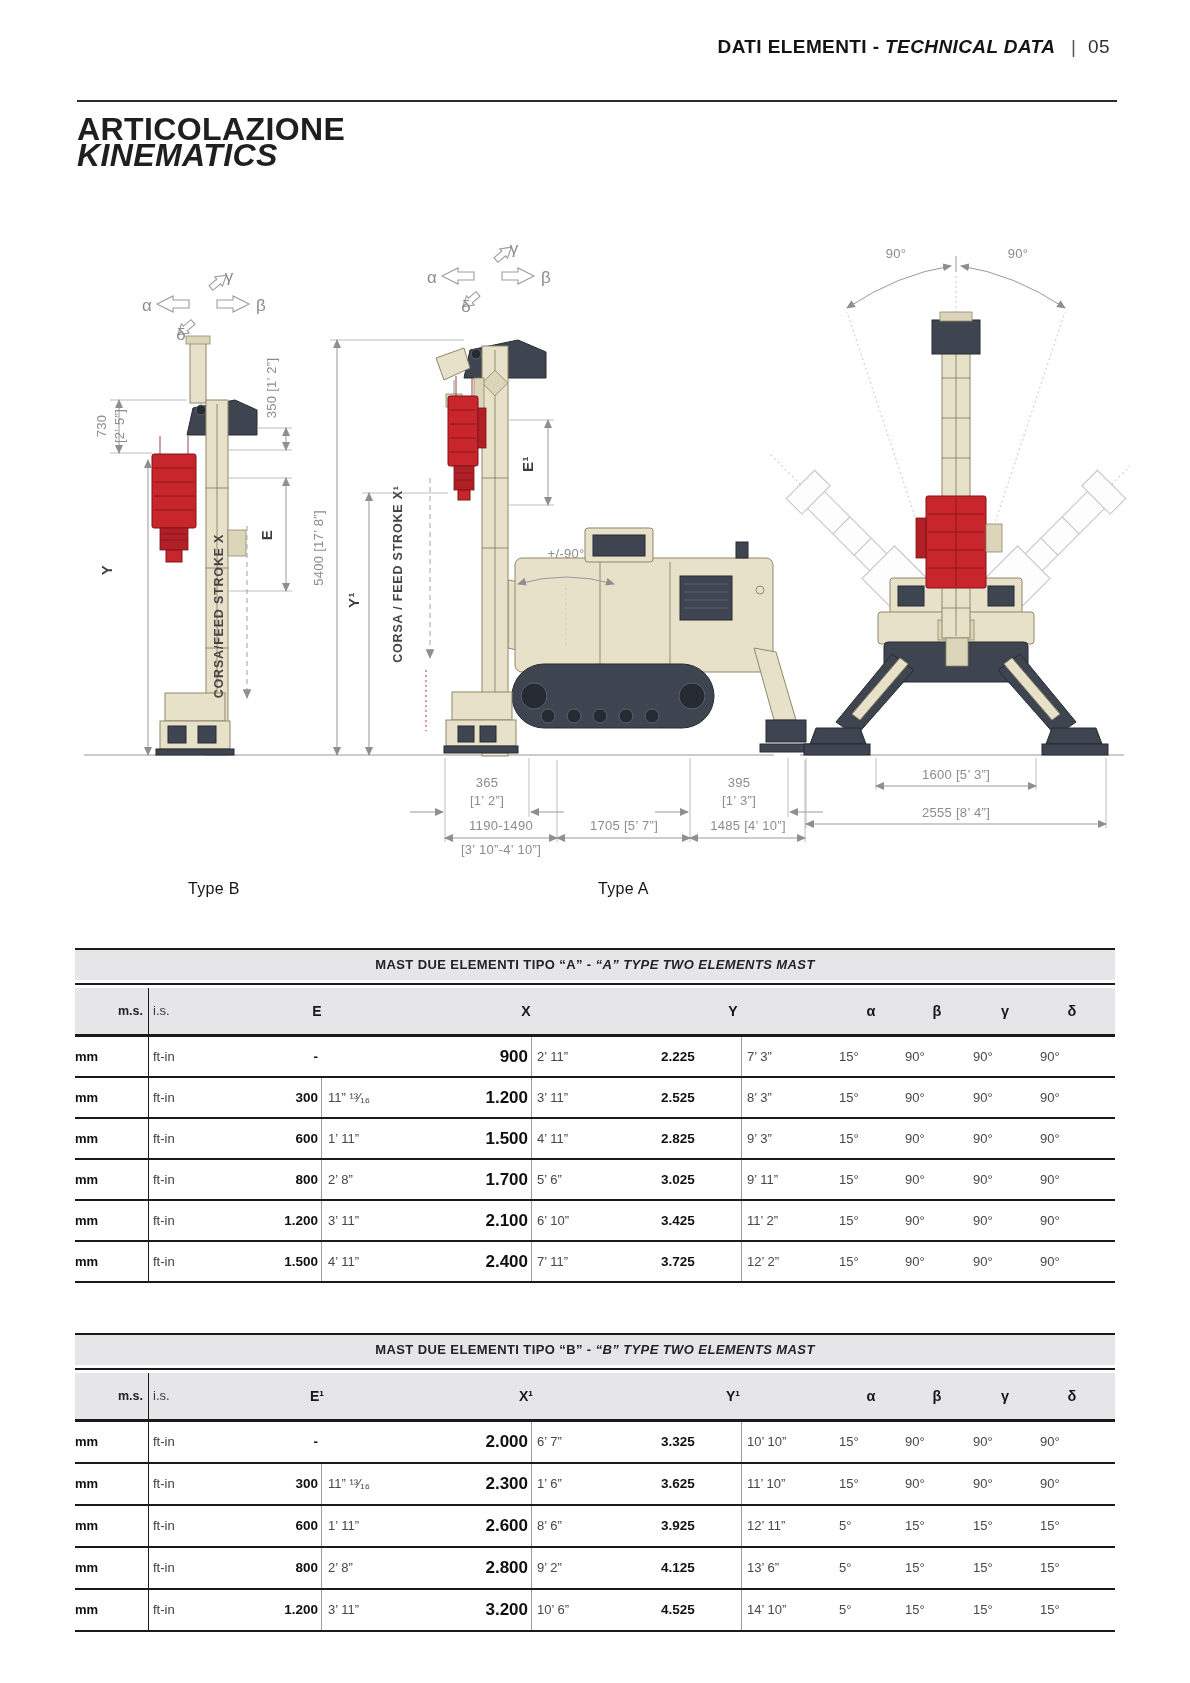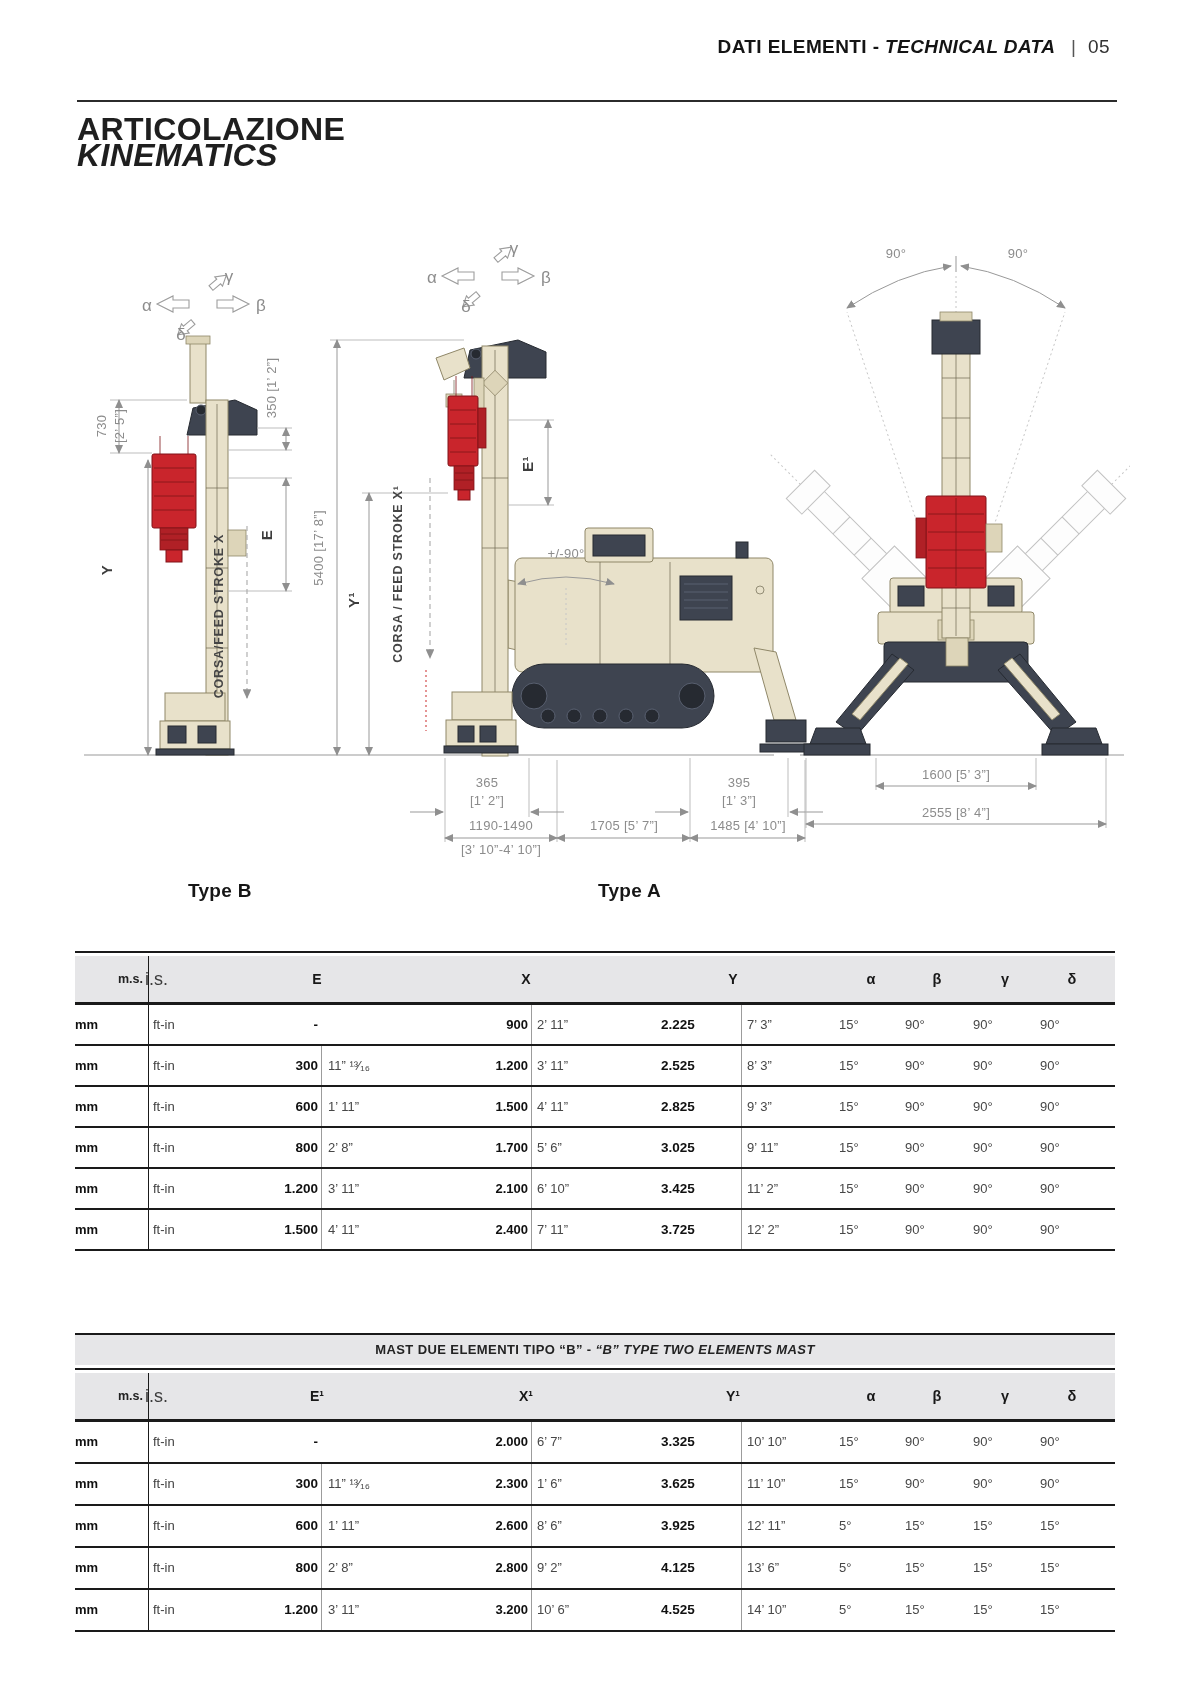--- a/index.html
+++ b/index.html
@@ -36,56 +36,56 @@
   .mkB2{fill:#ddd5b9;stroke:#8f8768;stroke-width:.8}
   .mkD{fill:#3e4450;stroke:#262a31;stroke-width:1}
   .mkD2{fill:#262a31;stroke:#596070;stroke-width:1}
   .mkR{fill:#c9252c;stroke:#801318;stroke-width:1}
   .mkR2{fill:#b02026;stroke:#801318;stroke-width:.8}
   .mln{stroke:#6f6852;stroke-width:.7;fill:none}
   .rln{stroke:#7e1418;stroke-width:.8;fill:none}
   .ghost{fill:#fdfdfd;stroke:#c2c2c2;stroke-width:1}
   .grnd{stroke:#9a9a9a;stroke-width:1.2}
 
-  .typelab{position:absolute;font-size:19px;font-weight:bold;color:#161616;letter-spacing:.3px}
+  .typelab{position:absolute;font-size:16px;font-weight:normal;color:#161616;letter-spacing:.3px}
 
   
   .tbl{position:absolute;left:75px;width:1040px}
   .ttitle{height:30px;line-height:30px;background:#e6e6e8;border-top:2px solid #1a1a1a;
           text-align:center;font-size:13px;font-weight:bold;color:#232323;letter-spacing:.4px}
   .ttitle .en{font-style:italic}
   .tgap{height:8px;position:relative;background:#fff}
   .tgap::after{content:"";position:absolute;left:0;right:0;top:3px;height:2px;background:#1a1a1a}
   .thead{position:relative;height:46px;line-height:46px;background:#e6e6e8;border-bottom:3px solid #1a1a1a;
          background-image:linear-gradient(#1a1a1a,#1a1a1a);background-size:1px 100%;
          background-position:73px 0;background-repeat:no-repeat}
   .thead span{position:absolute;top:0}
   .hms{left:0;width:68px;text-align:right;font-weight:bold;font-size:12.5px;color:#222}
-  .his{left:70px;font-size:18px;color:#3c3c3c}
+  .his{left:78px;font-size:13px;color:#3c3c3c}
   .he,.hx,.hy{width:120px;text-align:center;font-weight:bold;font-size:14px;color:#181818}
   .he{left:182px}.hx{left:391px}.hy{left:598px}
   .hga{width:64px;text-align:center;font-weight:bold;font-size:14.5px;color:#181818}
   .ha{left:764px}.hb{left:830px}.hg{left:898px}.hd{left:965px}
 
   .trow{position:relative;height:39px;line-height:39px;border-bottom:2px solid #1a1a1a;font-size:13px;
         background-image:linear-gradient(#1a1a1a,#1a1a1a),linear-gradient(#9c9c9c,#9c9c9c),
                          linear-gradient(#9c9c9c,#9c9c9c),linear-gradient(#9c9c9c,#9c9c9c);
         background-size:1px 100%,1px 100%,1px 100%,1px 100%;
         background-position:73px 0,246px 0,456px 0,666px 0;background-repeat:no-repeat}
   .tblB .trow{height:40px;line-height:40px}
   .trow.noe{background-image:linear-gradient(#1a1a1a,#1a1a1a),linear-gradient(#9c9c9c,#9c9c9c),
                              linear-gradient(#9c9c9c,#9c9c9c);
             background-size:1px 100%,1px 100%,1px 100%;
             background-position:73px 0,456px 0,666px 0}
   .trow span{position:absolute;top:0}
   .cms{left:0;width:70px;font-weight:bold;color:#101010}
   .cis{left:78px;color:#3f3f3f}
   .cemm{left:123px;width:120px;text-align:right;font-weight:bold;color:#101010;font-size:13.5px}
   .ceft{left:253px;color:#474747}
-  .cxmm{left:333px;width:120px;text-align:right;font-weight:bold;color:#101010;font-size:13px}
+  .cxmm{left:333px;width:120px;text-align:right;font-weight:bold;color:#101010;font-size:17px}
   .cxft{left:462px;color:#474747}
   .cymm{left:543px;width:120px;text-align:center;font-weight:bold;color:#101010;font-size:13.5px}
   .cyft{left:672px;color:#474747}
   .cdeg{width:64px;text-align:left;color:#474747}
   .ca{left:764px}.cb{left:830px}.cg{left:898px}.cd{left:965px}
 </style>
 </head>
 <body>
 
 <div class="hdr">
@@ -362,20 +362,21 @@
     <line class="ext" x1="1046" y1="530" x2="1046" y2="600"></line>
     <line class="dim" x1="746" y1="596" x2="1046" y2="596" marker-start="url(#ar)" marker-end="url(#ar)"></line>
     <text class="dtxt" x="896" y="589" text-anchor="middle">2555 [8’ 4”]</text>
   </g>
 </svg>
 
 <div class="typelab" style="left:188px;top:880px">Type B</div>
 <div class="typelab" style="left:598px;top:880px">Type A</div>
 
 <div class="tbl" style="top:948px">
+  <div class="ttitle"><span>MAST DUE ELEMENTI TIPO “A”</span><span> - </span><span class="en">“A” TYPE TWO ELEMENTS MAST</span></div>
   <div class="tgap"></div>
   <div class="thead">
     <span class="hms">m.s.</span>
     <span class="his">i.s.</span>
     <span class="he">E</span>
     <span class="hx">X</span>
     <span class="hy">Y</span>
     <span class="hga ha">α</span>
     <span class="hga hb">β</span>
     <span class="hga hg">γ</span>

